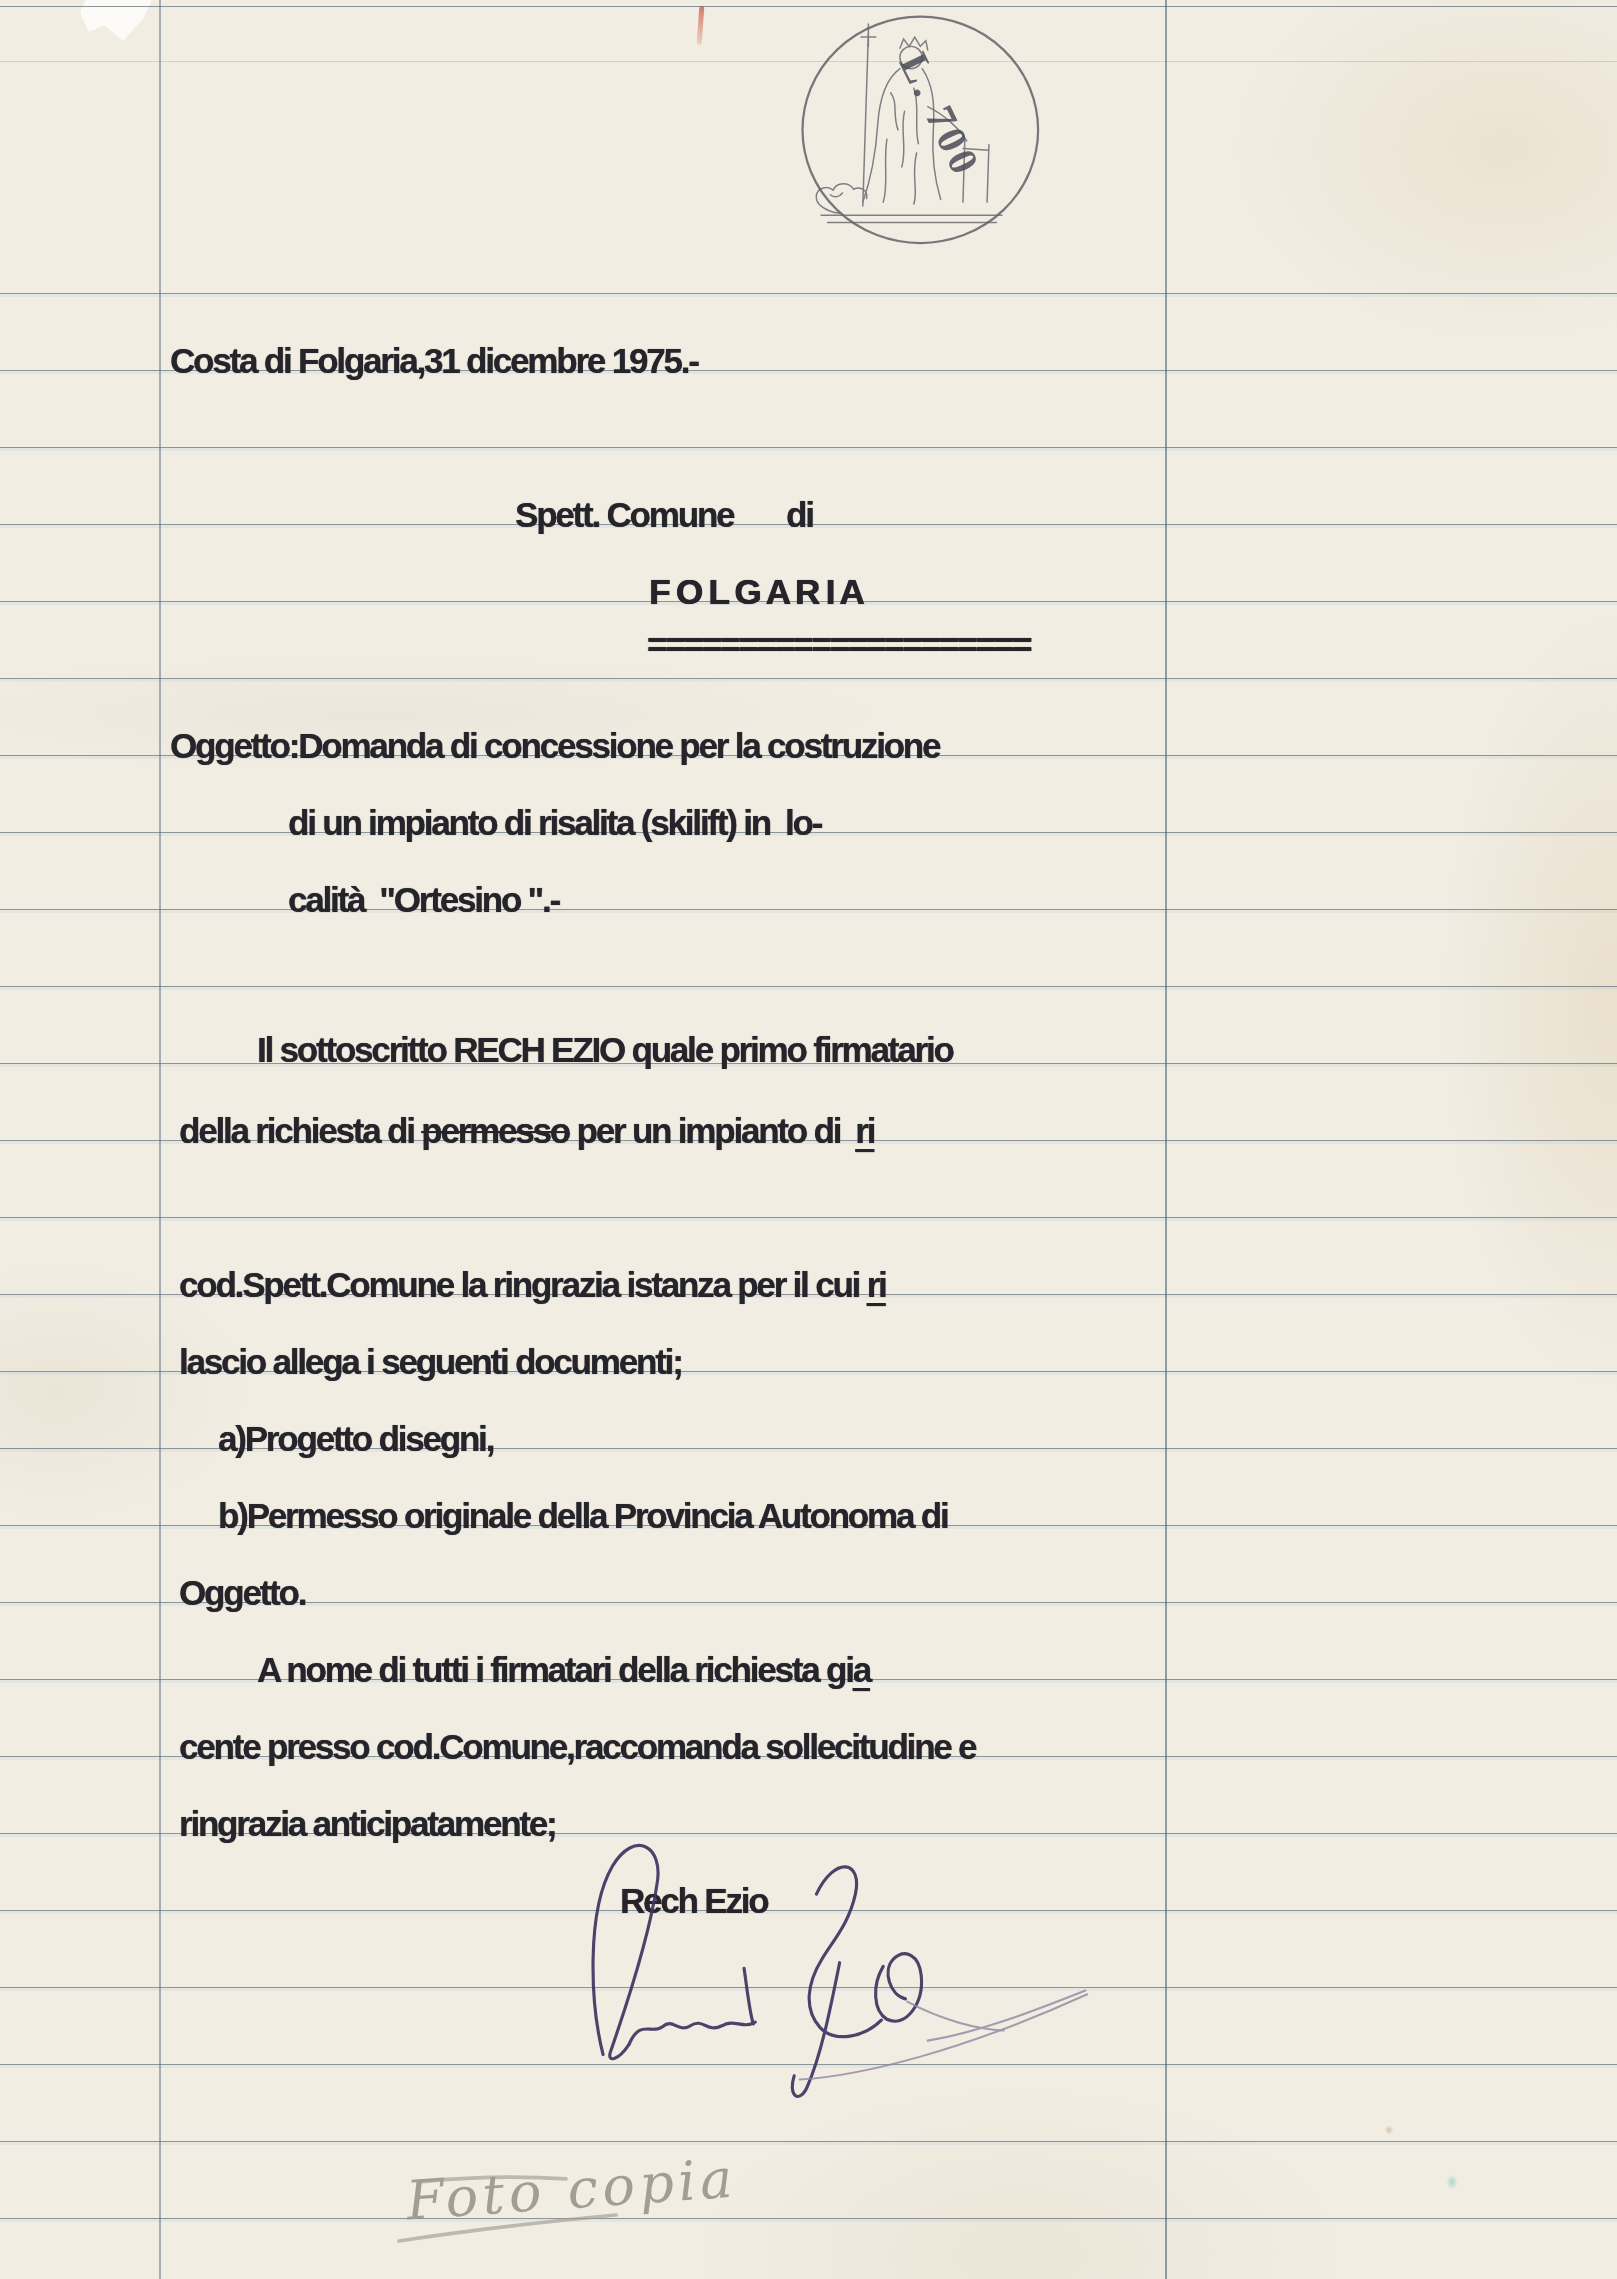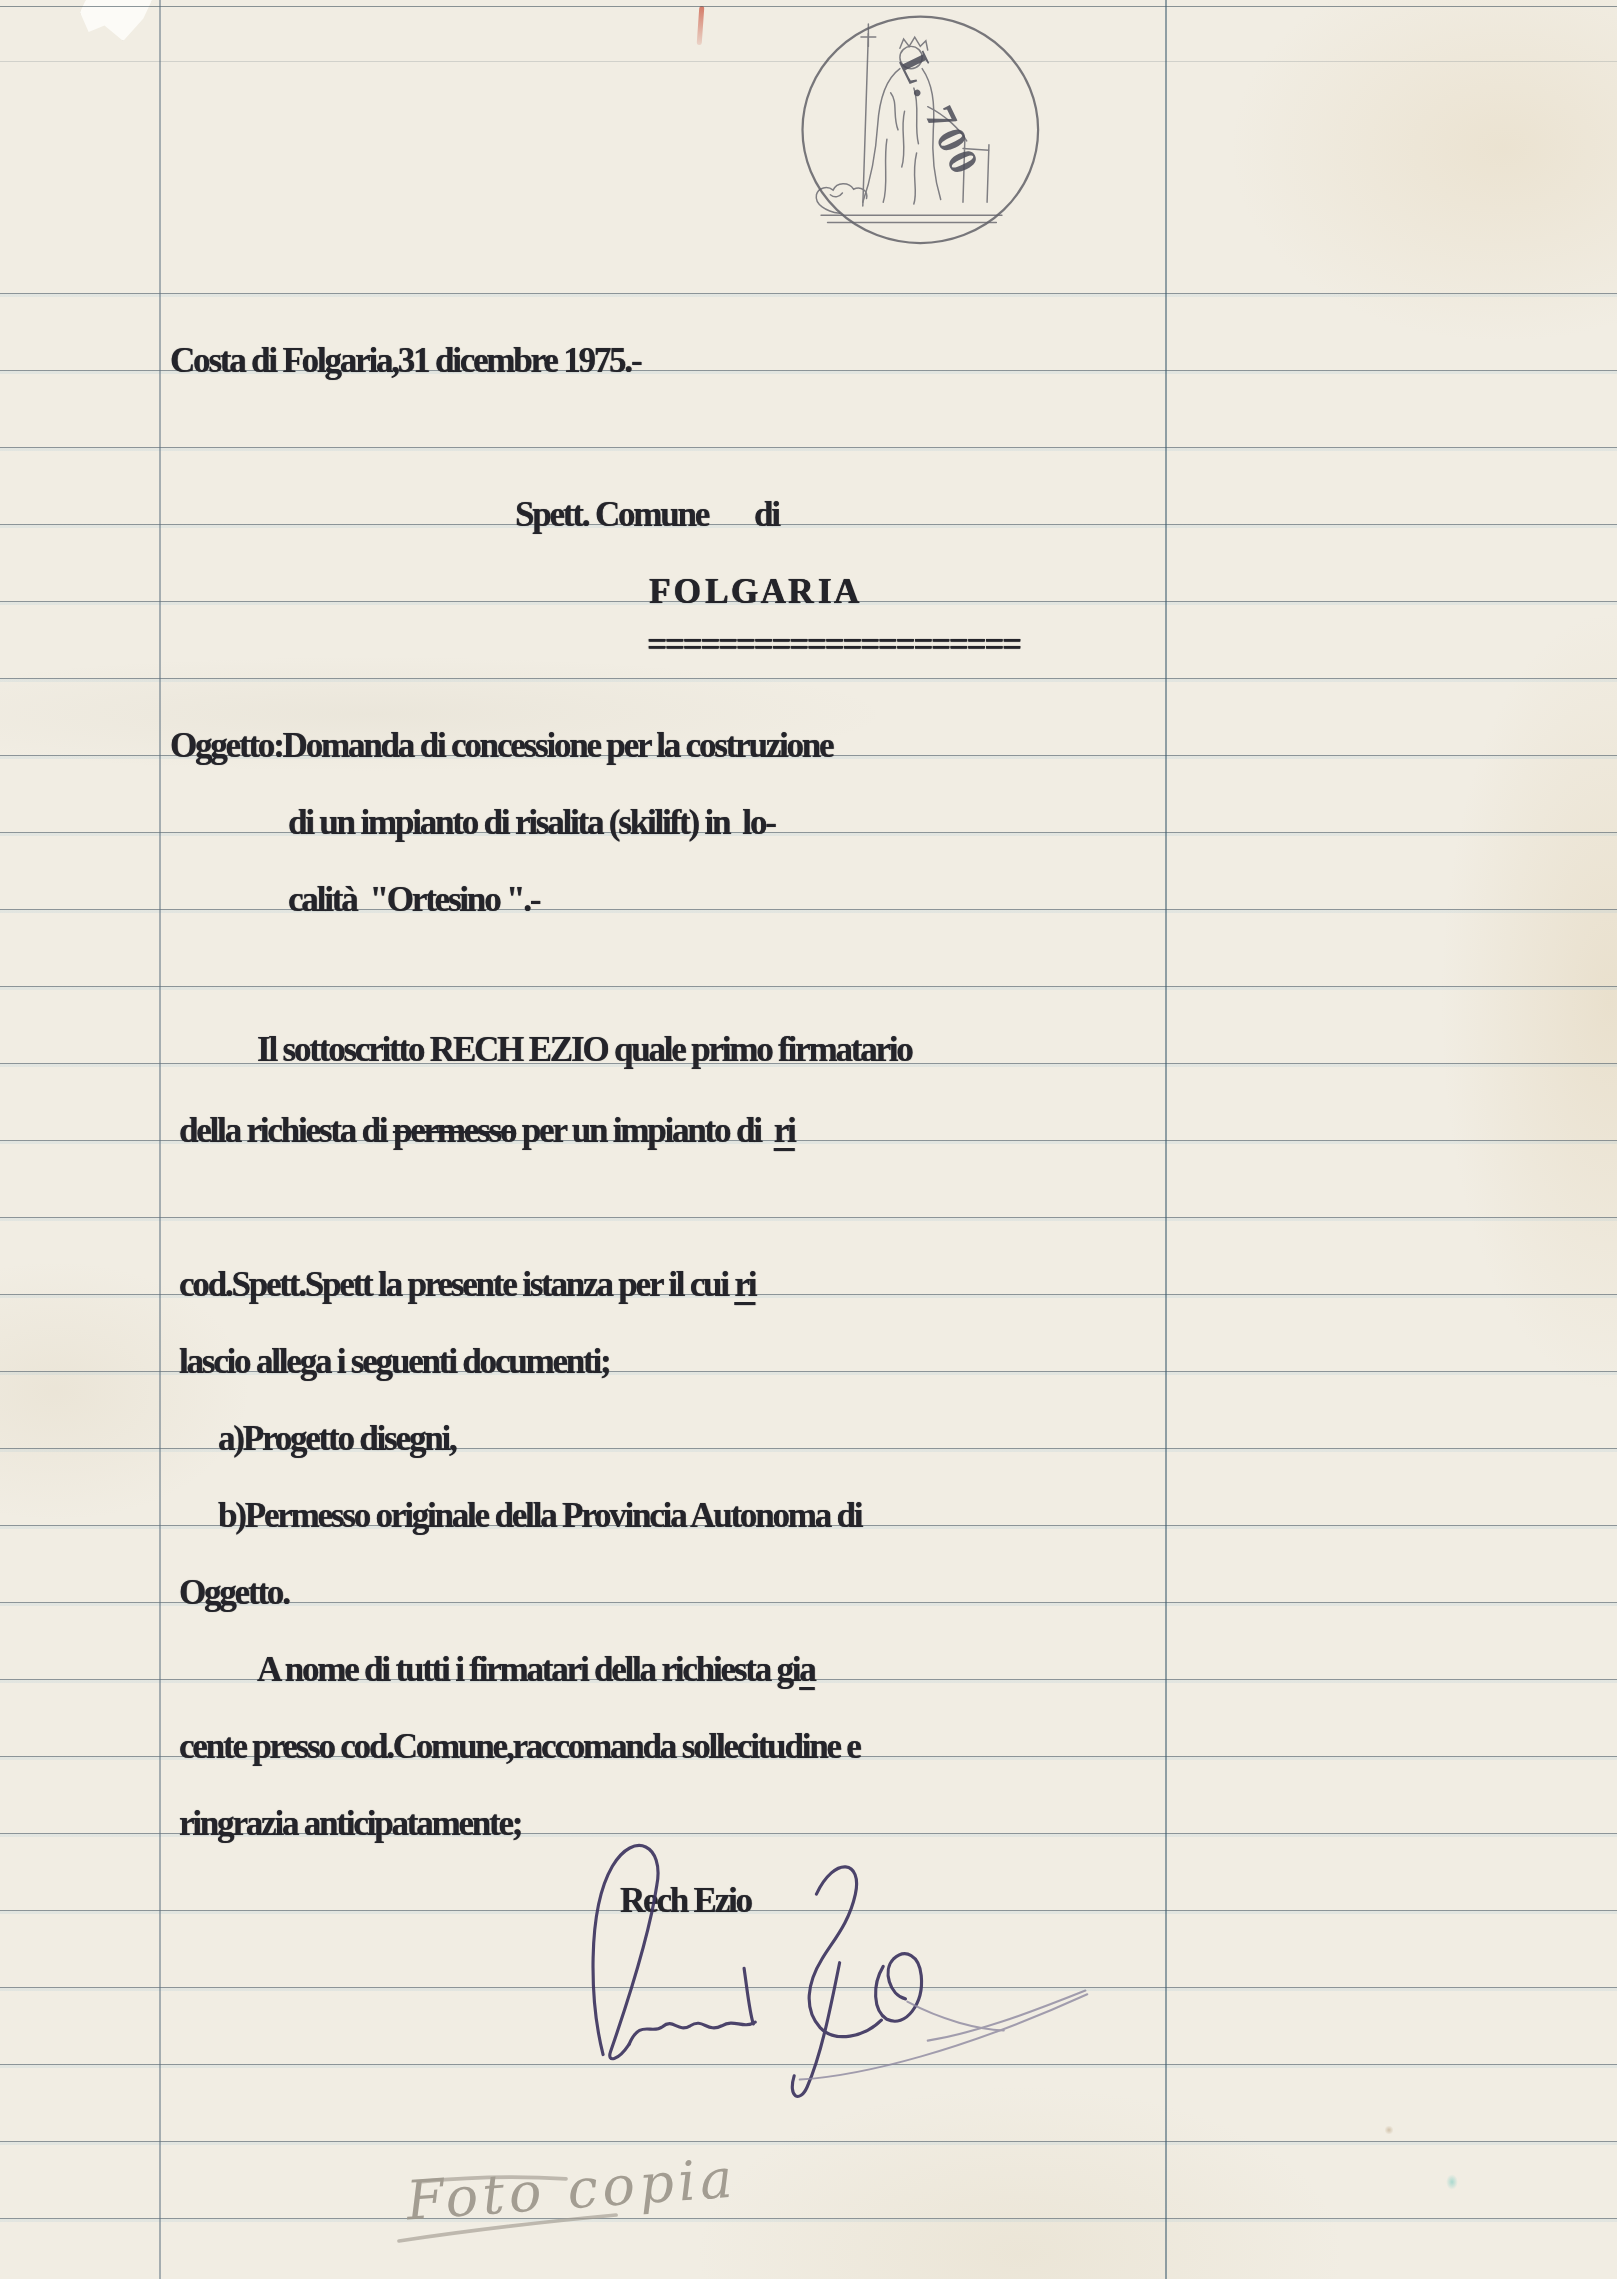--- a/index.html
+++ b/index.html
@@ -46,21 +46,21 @@
         rgba(150,190,210,.16) 1.3px, rgba(150,190,210,.16) 3.7px,
         rgba(0,0,0,0) 3.7px, rgba(0,0,0,0) 77px);
   }
   .vline{position:absolute;top:0;height:100%;width:1.7px;pointer-events:none;}
   .vline.left {left:159px;background:rgba(90,110,125,.50);}
   .vline.right{left:1165px;background:rgba(62,92,112,.55);}
   
   .typed-layer{position:absolute;inset:0;}
   .typed-line{
     position:absolute;
-    font-family:Liberation Serif, serif;
+    font-family:Liberation Sans, sans-serif;
     font-size:35px;font-weight:700;line-height:1;
     letter-spacing:-2.2px;white-space:pre;
     color:#24242a;
     text-shadow:0 0 0.9px rgba(30,30,34,.6), 0.4px 0.4px 0 rgba(30,30,34,.35);
   }
   .typed-line.bold{text-shadow:0 0 0.9px rgba(20,20,24,.9), 0.7px 0 0 rgba(20,20,24,.8);text-align:center;}
   .typed-line span.u{text-decoration:underline;text-decoration-thickness:2.8px;text-underline-offset:5.6px;}
   .typed-line span.s{text-decoration:line-through;text-decoration-thickness:1.9px;}
   
   .pencil-note{
@@ -128,21 +128,21 @@
   <div class="typed-layer">
       <div class="typed-line" style="left: 170px; top: 343px;"><span>Costa di Folgaria,31 dicembre 1975.-</span></div>
       <div class="typed-line" style="left: 515px; top: 497px;"><span>Spett. Comune       di</span></div>
       <div class="typed-line bold" style="left: 649px; top: 574px;"><span>F O L G A R I A</span></div>
       <div class="typed-line bold" style="left: 647px; top: 627px;"><span>=====================</span></div>
       <div class="typed-line" style="left: 170px; top: 728px;"><span>Oggetto:Domanda di concessione per la costruzione</span></div>
       <div class="typed-line" style="left: 288px; top: 805px; text-align: center;"><span>di un impianto di risalita (skilift) in  lo-</span></div>
       <div class="typed-line" style="left: 288px; top: 882px;"><span>calità  "Ortesino ".-</span></div>
       <div class="typed-line" style="left: 257px; top: 1032px;"><span>Il sottoscritto RECH EZIO quale primo firmatario</span></div>
       <div class="typed-line" style="left: 179px; top: 1113px;"><span>della richiesta di </span><span class="s">permesso</span><span> per un impianto di  </span><span class="u">ri</span></div>
-      <div class="typed-line" style="left: 179px; top: 1267px;"><span>cod.Spett.Spett la presente istanza per il cui </span><span class="u">ri</span></div>
+      <div class="typed-line" style="left: 179px; top: 1267px;"><span>cod.Spett.Comune la ringrazia istanza per il cui </span><span class="u">ri</span></div>
       <div class="typed-line" style="left: 179px; top: 1344px;"><span>lascio allega i seguenti documenti;</span></div>
       <div class="typed-line" style="left: 218px; top: 1421px;"><span>a)Progetto disegni,</span></div>
       <div class="typed-line" style="left: 218px; top: 1498px;"><span>b)Permesso originale della Provincia Autonoma di</span></div>
       <div class="typed-line" style="left: 179px; top: 1575px;"><span>Oggetto.</span></div>
       <div class="typed-line" style="left: 257px; top: 1652px;"><span>A nome di tutti i firmatari della richiesta gi</span><span class="u">a</span></div>
       <div class="typed-line" style="left: 179px; top: 1729px; text-align: center;"><span>cente presso cod.Comune,raccomanda sollecitudine e</span></div>
       <div class="typed-line" style="left: 179px; top: 1806px;"><span>ringrazia anticipatamente;</span></div>
       <div class="typed-line" style="left: 620px; top: 1883px;"><span>Rech Ezio</span></div>
     </div>
 

